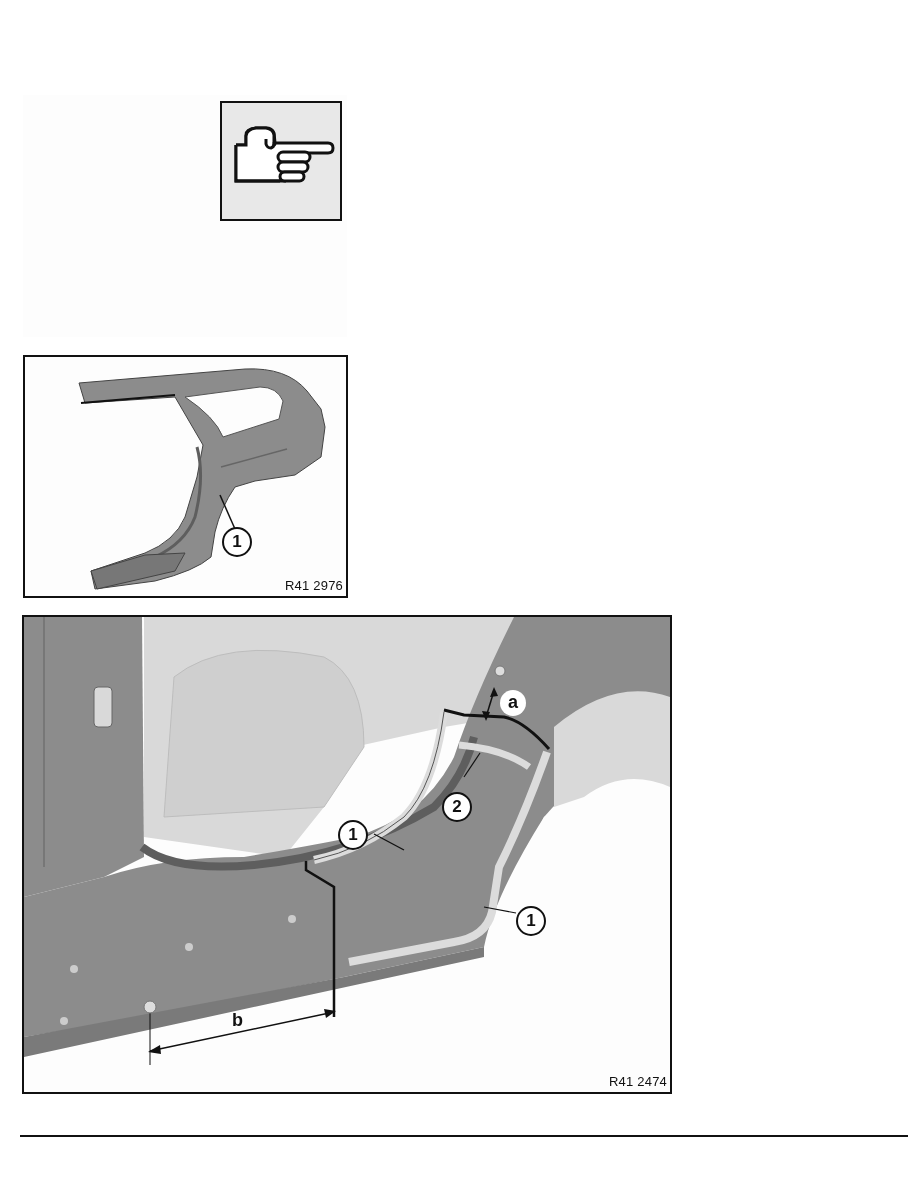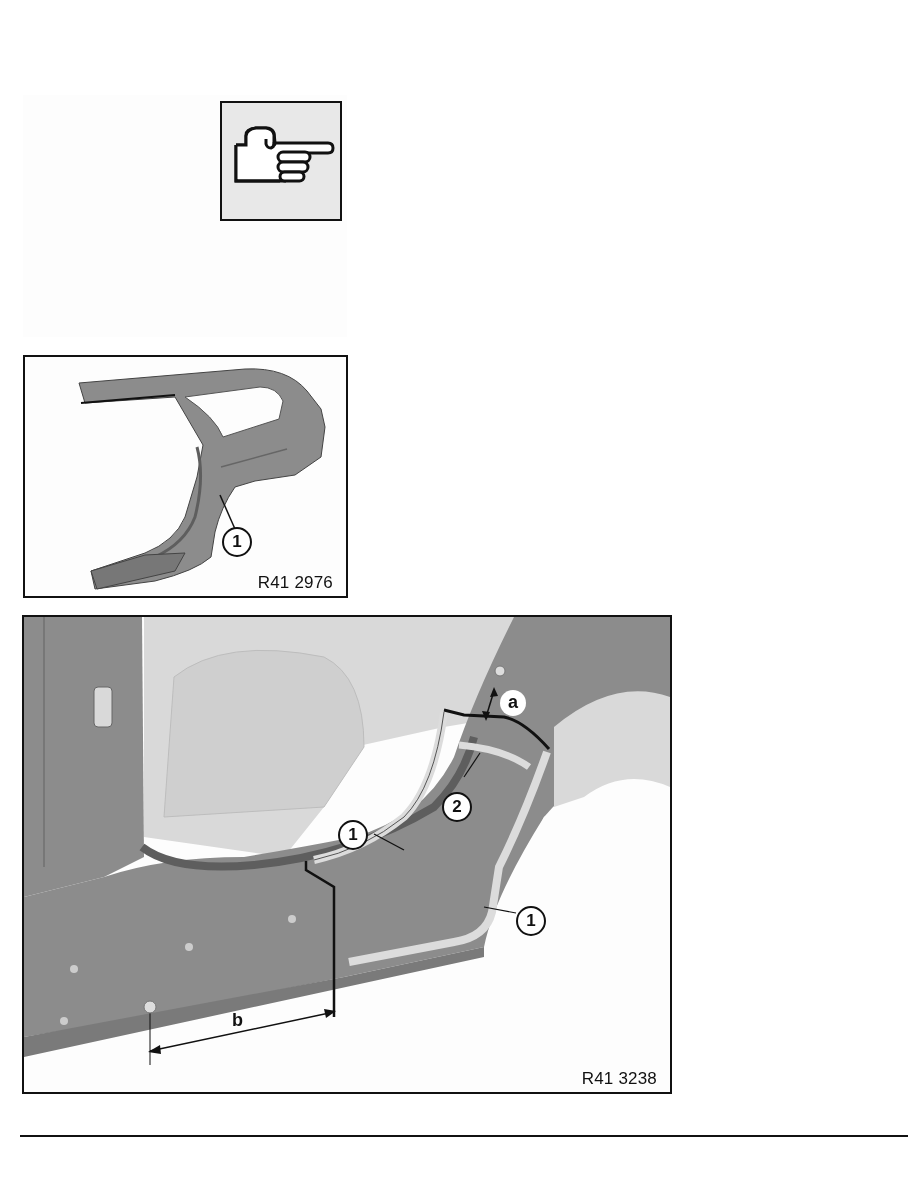--- a/index.html
+++ b/index.html
@@ -54,23 +54,23 @@
       top: 615px;
       width: 650px;
       height: 479px;
     }
     .figure svg {
       position: absolute;
       left: 0; top: 0;
     }
     .fig-ref {
       position: absolute;
-      right: 13px;
+      right: 3px;
       bottom: 3px;
-      font-size: 17px;
+      font-size: 13px;
       color: #111;
       letter-spacing: 0.2px;
     }
     .callout {
       position: absolute;
       width: 30px;
       height: 30px;
       border: 2px solid #111;
       border-radius: 50%;
       background: #fff;
@@ -190,16 +190,16 @@
 
     <line x1="350" y1="217" x2="380" y2="233" stroke="#111" stroke-width="1.2"></line>
     <line x1="440" y1="160" x2="456" y2="136" stroke="#111" stroke-width="1.2"></line>
     <line x1="460" y1="290" x2="492" y2="296" stroke="#111" stroke-width="1.2"></line>
   </svg>
   <div class="callout" style="left:314px; top:203px;">1</div>
   <div class="callout" style="left:418px; top:175px;">2</div>
   <div class="callout" style="left:492px; top:289px;">1</div>
   <div class="letter-label letter-bubble" style="left:476px; top:73px;">a</div>
   <div class="letter-label" style="left:208px; top:393px;">b</div>
-  <div class="fig-ref">R41 3238</div>
+  <div class="fig-ref">R41 2474</div>
 </div>
 
 <div class="footer-rule"></div>
 
 </body></html>

